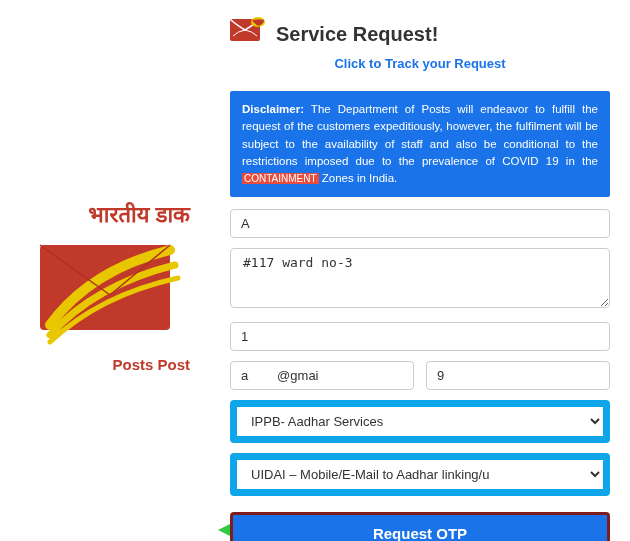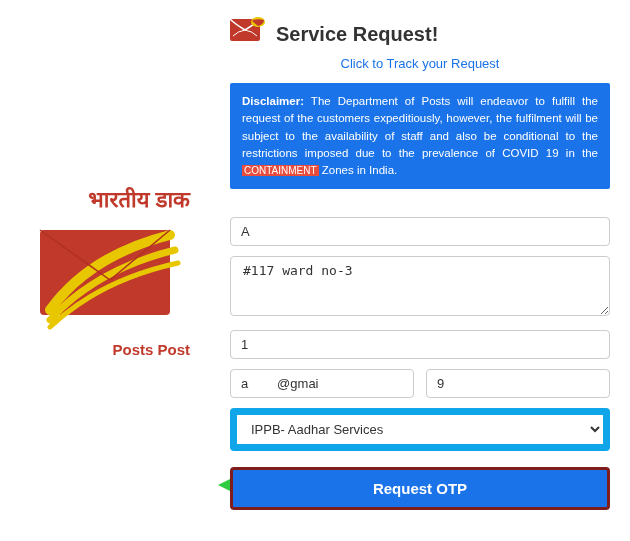--- a/index.html
+++ b/index.html
@@ -71,32 +71,33 @@
       color: #333;
     }
 
     .track-link {
       color: #1a73e8;
       font-size: 13px;
       text-decoration: none;
       text-align: center;
       display: block;
       cursor: pointer;
-      margin-bottom: 4px;
+      margin-bottom: 12px;
+      font-weight: bold;
     }
 
     .disclaimer-box {
       background: #1a73e8;
       color: #fff;
       font-size: 11.5px;
       padding: 10px 12px;
       border-radius: 2px;
       line-height: 1.5;
       text-align: justify;
-      margin-bottom: 20px;
+      margin-bottom: 4px;
     }
 
     .disclaimer-box strong {
       font-weight: bold;
     }
 
     .red-highlighted {
       background: #e74c3c;
       color: #fff;
       padding: 0 2px;
@@ -250,20 +251,26 @@
     </div>
   </div>
 
   <div class="form-group">
     <select class="form-select">
       <option>IPPB- Aadhar Services</option>
       <option>Option 2</option>
     </select>
   </div>
 
+  <div class="form-group">
+    <select class="form-select">
+      <option>UIDAI – Mobile/E-Mail to Aadhar linking/u</option>
+      <option>Option 2</option>
+    </select>
+  </div>
 
   <div class="arrow-indicator">
     <span class="arrow-svg">
       <svg width="20" height="20" viewBox="0 0 20 20" xmlns="http://www.w3.org/2000/svg">
         <polygon points="2,10 14,4 14,8 18,8 18,12 14,12 14,16" fill="#2ecc40"></polygon>
       </svg>
     </span>
     <button class="request-otp-btn">Request OTP</button>
   </div>
 

